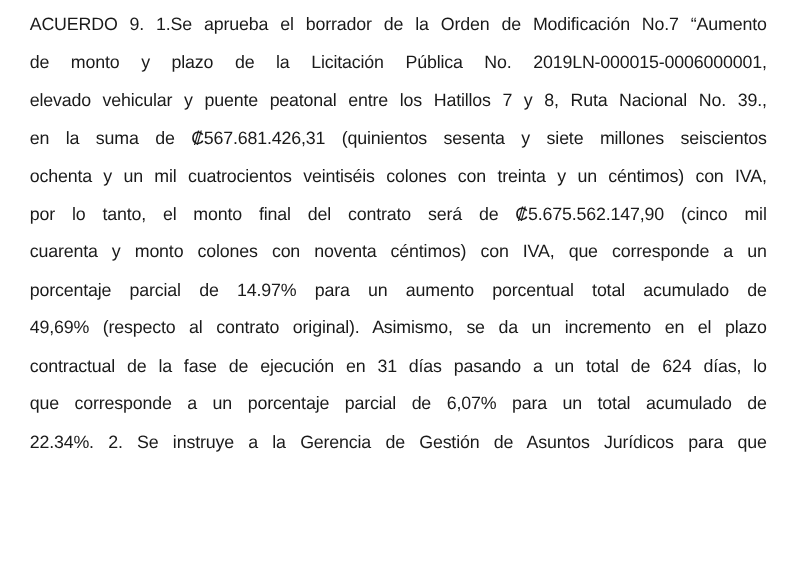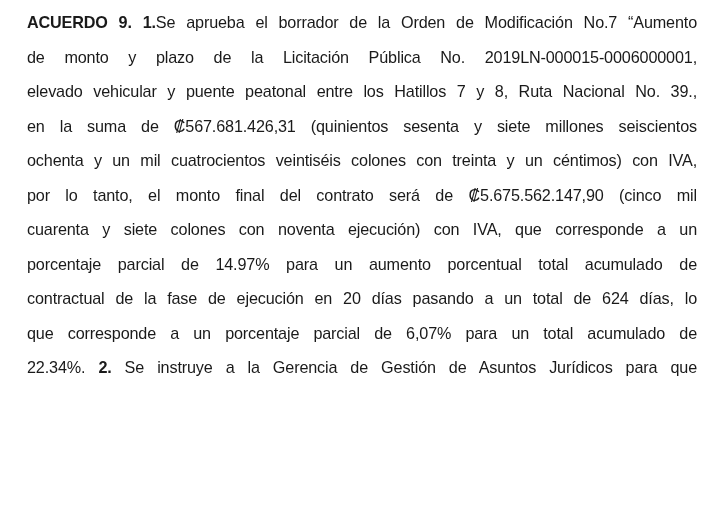--- a/index.html
+++ b/index.html
@@ -26,30 +26,31 @@
       height: 34.5px;
       line-height: 34.5px;
       white-space: nowrap;
       text-align: justify;
       text-align-last: justify;
       letter-spacing: -0.15px;
     }
     .line.last {
       text-align-last: left;
     }
-    .b { font-weight: bold; }
+    .b { font-weight: normal; }
   </style>
 </head>
 <body>
 
 <div class="page">
   <div class="line"><span class="b">ACUERDO 9. 1.</span><span>Se aprueba el borrador de la Orden de Modificación No.7 “Aumento</span></div>
   <div class="line">de monto y plazo de la Licitación Pública No. 2019LN-000015-0006000001,</div>
   <div class="line">elevado vehicular y puente peatonal entre los Hatillos 7 y 8, Ruta Nacional No. 39.,</div>
   <div class="line">en la suma de ₡567.681.426,31 (quinientos sesenta y siete millones seiscientos</div>
   <div class="line">ochenta y un mil cuatrocientos veintiséis colones con treinta y un céntimos) con IVA,</div>
   <div class="line">por lo tanto, el monto final del contrato será de ₡5.675.562.147,90 (cinco mil</div>
-  <div class="line">cuarenta y siete colones con noventa ejecución) con IVA, que corresponde a un</div>
+  <div class="line">cuarenta y monto colones con noventa céntimos) con IVA, que corresponde a un</div>
   <div class="line">porcentaje parcial de 14.97% para un aumento porcentual total acumulado de</div>
-  <div class="line">contractual de la fase de ejecución en 20 días pasando a un total de 624 días, lo</div>
+  <div class="line">49,69% (respecto al contrato original). Asimismo, se da un incremento en el plazo</div>
+  <div class="line">contractual de la fase de ejecución en 31 días pasando a un total de 624 días, lo</div>
   <div class="line">que corresponde a un porcentaje parcial de 6,07% para un total acumulado de</div>
   <div class="line"><span>22.34%. </span><span class="b">2.</span><span> Se instruye a la Gerencia de Gestión de Asuntos Jurídicos para que</span></div>
 </div>
 
 </body></html>

